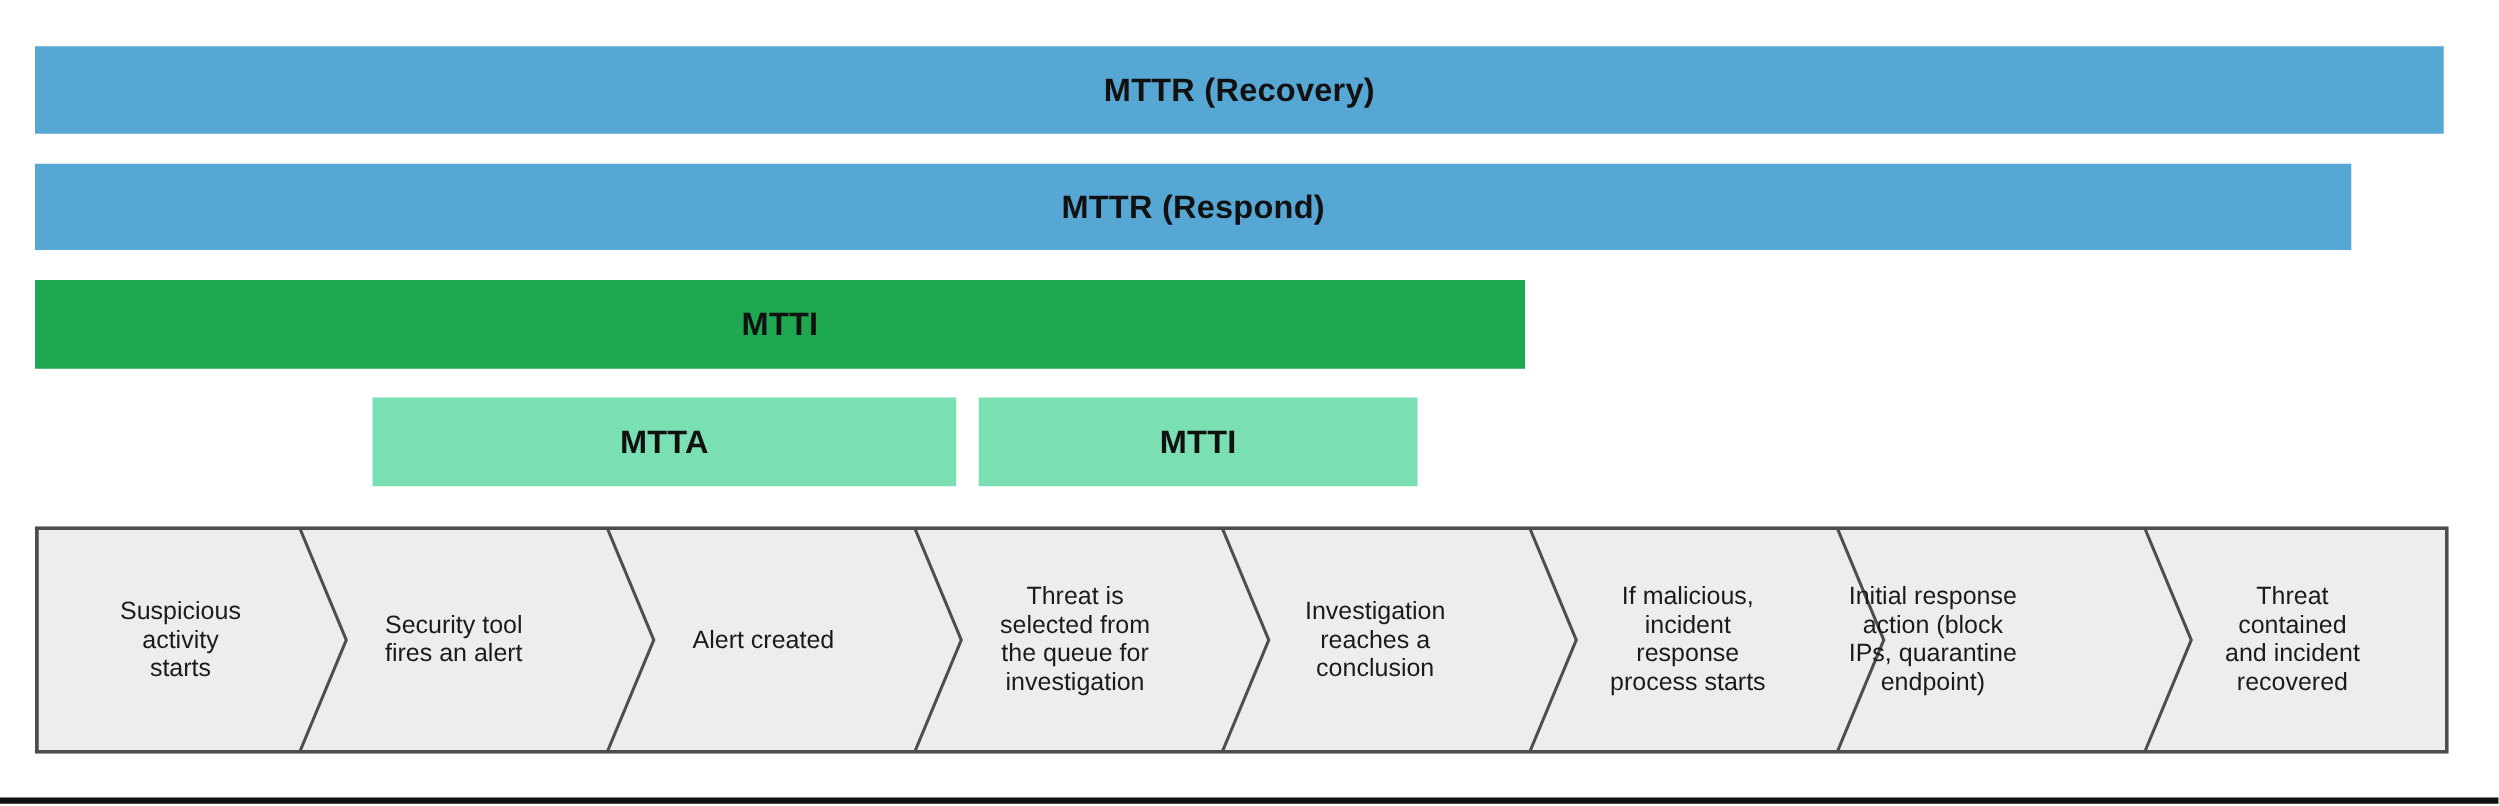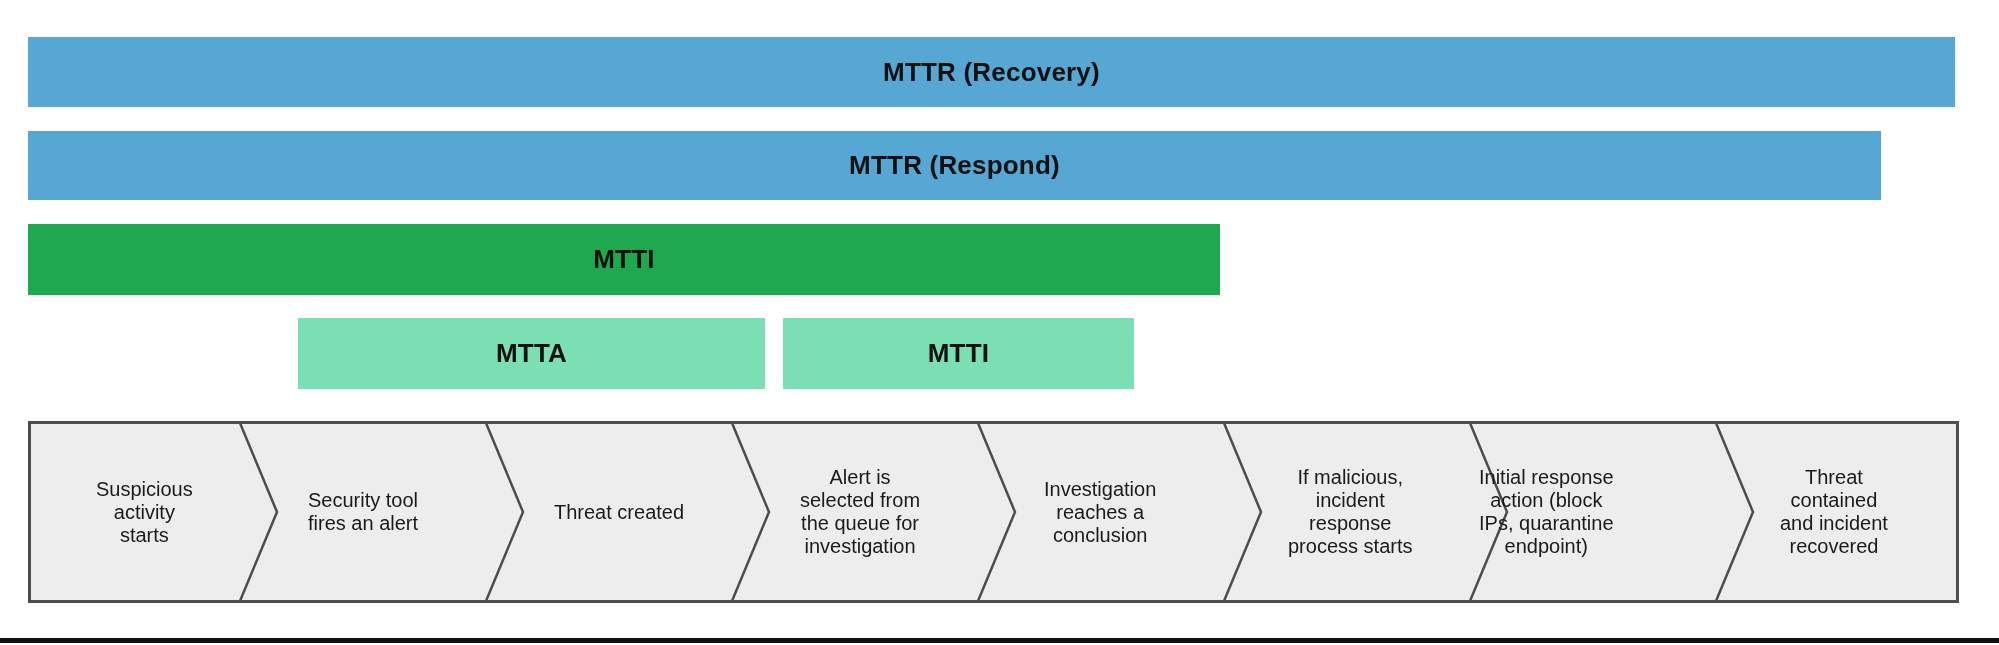--- a/index.html
+++ b/index.html
@@ -120,24 +120,24 @@
     <div class="step" id="step-1">
       <div class="step-label">Suspicious
 activity
 starts</div>
     </div>
     <div class="step" id="step-2">
       <div class="step-label">Security tool
 fires an alert</div>
     </div>
     <div class="step" id="step-3">
-      <div class="step-label">Threat created</div>
+      <div class="step-label">Alert created</div>
     </div>
     <div class="step" id="step-4">
-      <div class="step-label">Alert is
+      <div class="step-label">Threat is
 selected from
 the queue for
 investigation</div>
     </div>
     <div class="step" id="step-5">
       <div class="step-label">Investigation
 reaches a
 conclusion</div>
     </div>
     <div class="step" id="step-6">

